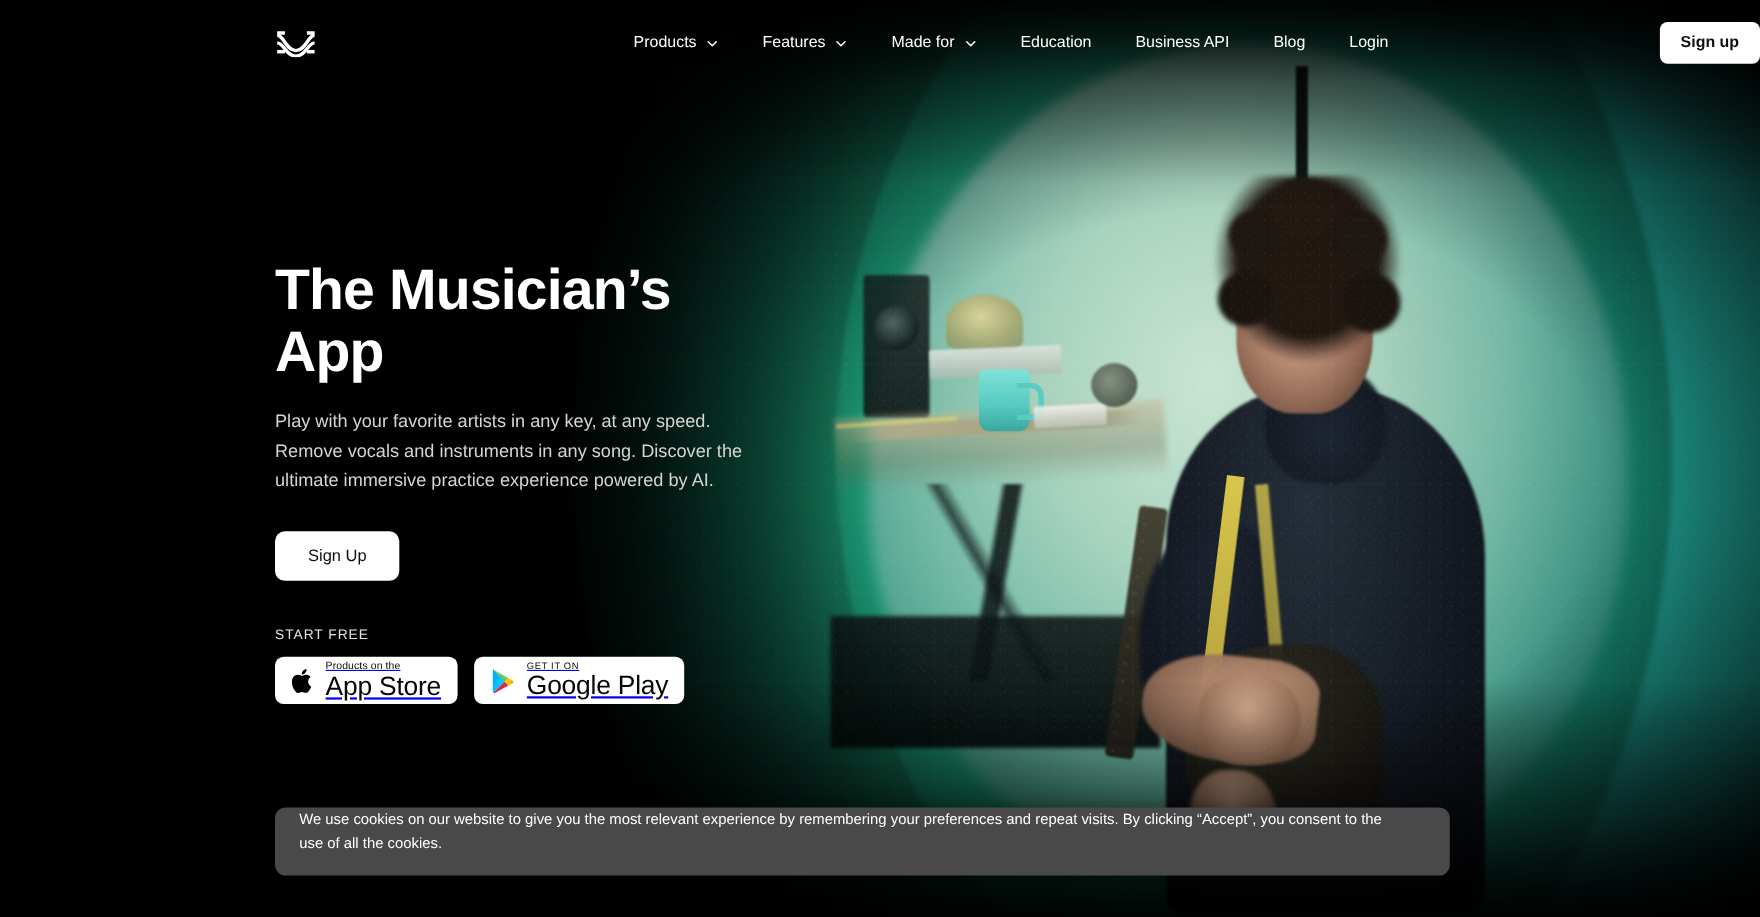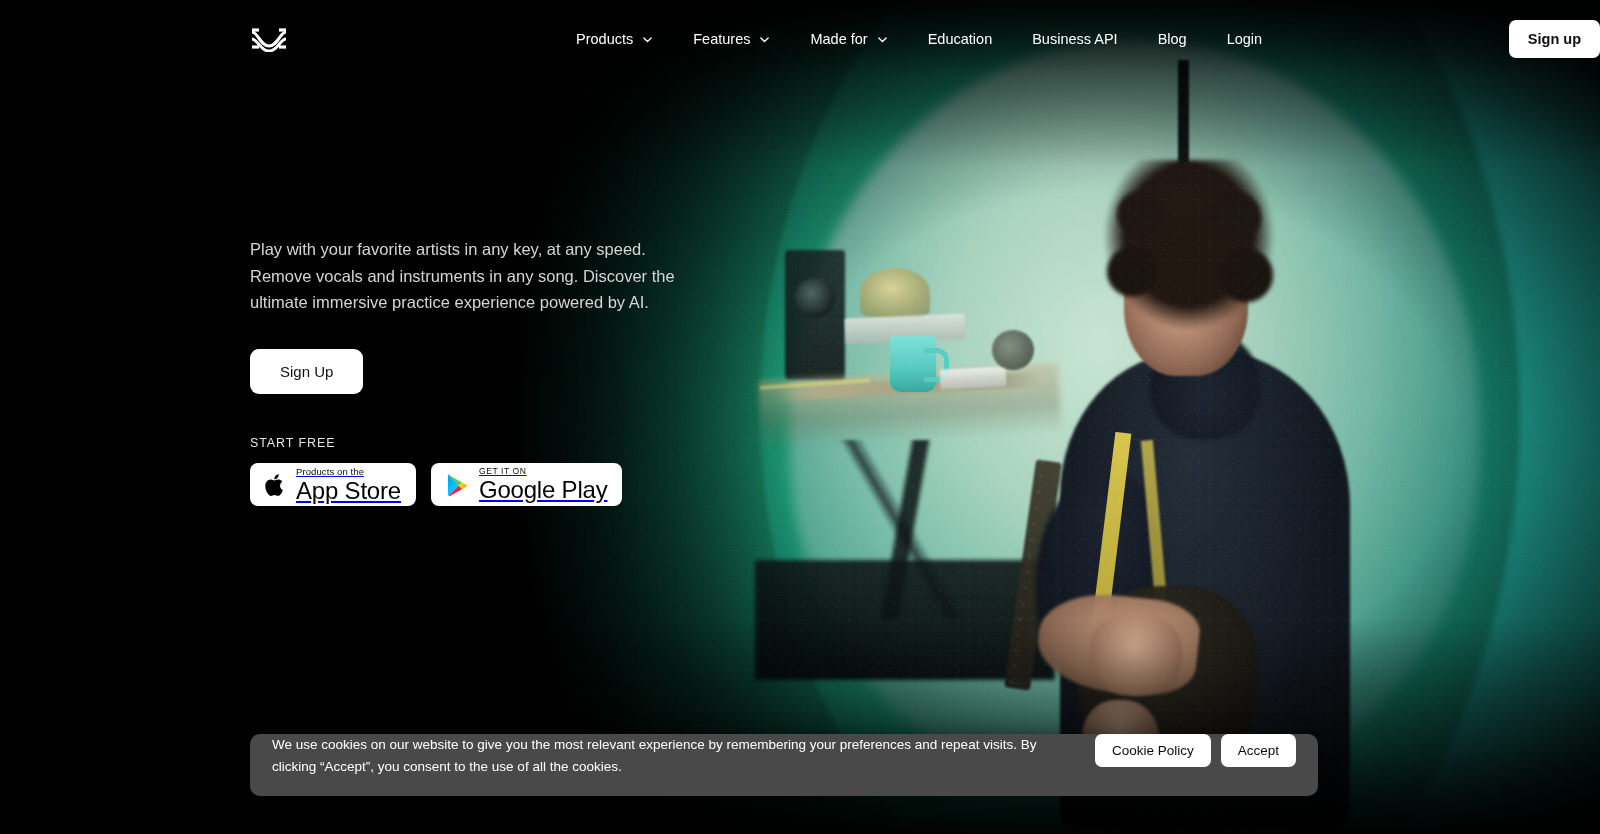--- a/index.html
+++ b/index.html
@@ -436,20 +436,21 @@
       </div>
     </div>
 
     <div class="signup-btn">
       <button class="btn-signup">Sign up</button>
     </div>
   </nav>
 
   <div class="hero">
 
+    <h1>The Musician’s App</h1>
 
     <p>Play with your favorite artists in any key, at any speed. Remove vocals and instruments in any song. Discover the ultimate immersive practice experience powered by AI.</p>
 
     <button class="btn-hero">Sign Up</button>
 
     <div class="start-free">START FREE</div>
 
     <div class="stores">
 
       <a class="store-badge" href="#">
@@ -492,19 +493,15 @@
           <span class="small">GET IT ON</span>
           <span class="big">Google Play</span>
         </span>
       </a>
 
     </div>
   </div>
 
   <div class="cookie">
     <div class="cookie-text">We use cookies on our website to give you the most relevant experience by remembering your preferences and repeat visits. By clicking “Accept”, you consent to the use of all the cookies.</div>
-    <div class="cookie-actions">
-      <button class="cookie-btn">Cookie Policy</button>
-      <button class="cookie-btn">Accept</button>
-    </div>
   </div>
 
 </div>
 
 </body></html>

